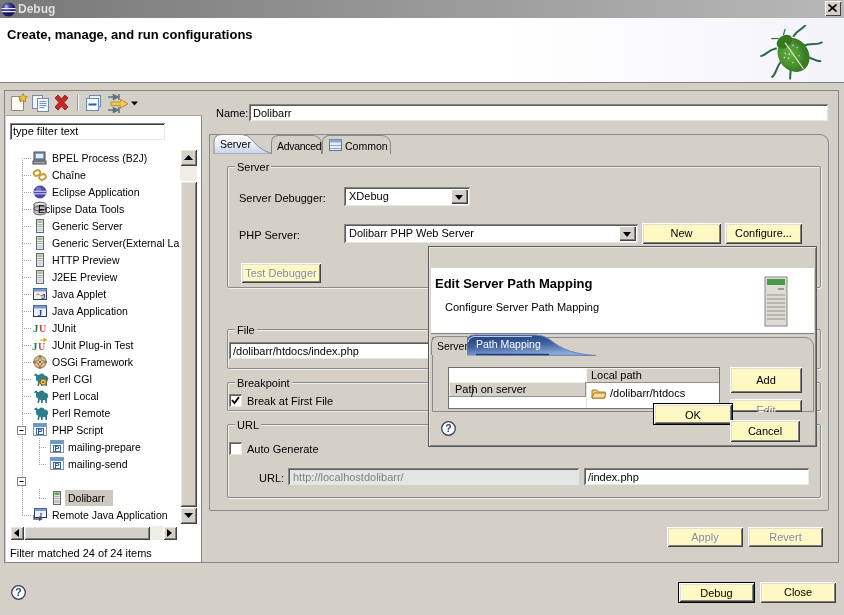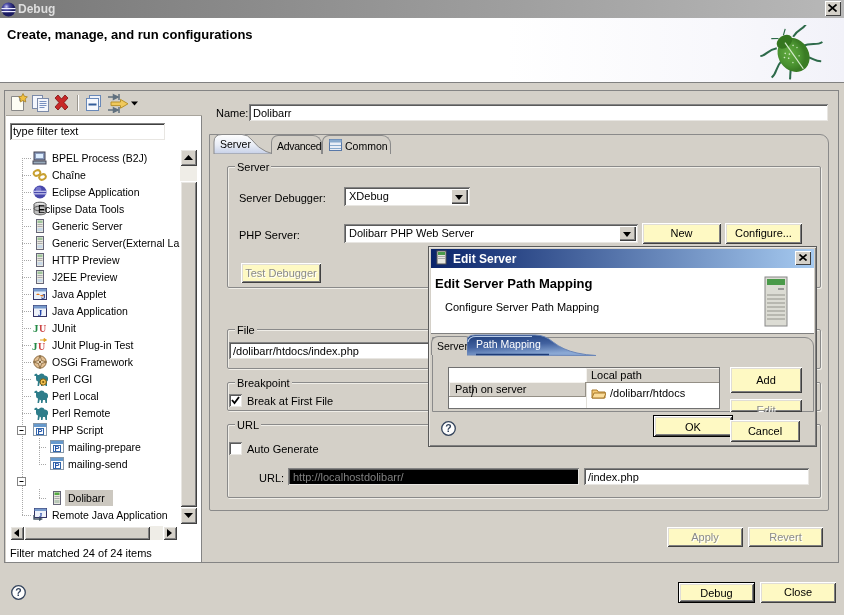--- a/index.html
+++ b/index.html
@@ -275,52 +275,38 @@
         </svg>
   </div>
   <span class="abs" style="left:246px;top:394px">Break at First File</span>
 
   <div class="group abs" style="left:226px;top:423px;width:594px;height:74px">
         <span class="glabel">URL</span>
       </div>
   <div class="cb abs" style="left:228px;top:441px"></div>
   <span class="abs" style="left:246px;top:442px">Auto Generate</span>
   <span class="abs" style="left:258px;top:471px">URL:</span>
-  <div class="abs" style="left:287px;top:467px;width:291px;height:17px;background:#000000;box-shadow: inset 1px 1px 0 #848484, inset -1px -1px 0 #e8e6e2, inset 2px 2px 0 #5a5a5a;">
+  <div class="abs" style="left:287px;top:467px;width:291px;height:17px;background:#e5e5e5;box-shadow: inset 1px 1px 0 #848484, inset -1px -1px 0 #e8e6e2, inset 2px 2px 0 #5a5a5a;">
         <span class="abs" style="left:5px;top:3px;color:#808080">http://localhostdolibarr/</span>
       </div>
   <div class="sunken abs" style="left:583px;top:467px;width:225px;height:17px">
         <span class="abs" style="left:4px;top:3px">/index.php</span>
       </div>
 
   <div class="btn abs dis" style="left:666px;top:526px;width:76px;height:20px;line-height:20px">Apply</div>
   <div class="btn abs dis" style="left:747px;top:526px;width:75px;height:20px;line-height:20px">Revert</div>
 
   <svg class="abs" style="left:10px;top:584px" width="16" height="16" viewBox="0 0 16 16">
         <circle cx="7.5" cy="7.5" r="6.8" fill="#fdfdfd" stroke="#33435c" stroke-width="1.3"></circle>
         <text x="7.5" y="11.4" text-anchor="middle" font-size="10.5" font-weight="bold" fill="#33435c" font-family="Liberation Sans">?</text>
       </svg>
   <div class="btn abs" style="left:677px;top:581px;width:77px;height:21px;line-height:21px;border:1px solid #000;">Debug</div>
   <div class="btn abs" style="left:759px;top:581px;width:76px;height:21px;line-height:21px">Close</div>
 
   <div id="dialog" class="abs">
-    <div id="dlgtitle" class="abs">
-      <svg class="abs" style="left:3px;top:1px" width="16" height="16" viewBox="0 0 16 16">
-            <rect x="3" y="1" width="9" height="13" fill="#e8e8e0" stroke="#555"></rect>
-            <rect x="4" y="2" width="7" height="3" fill="#4a9a4a"></rect>
-            <rect x="4" y="6" width="7" height="1" fill="#aaa"></rect>
-            <rect x="4" y="8" width="7" height="1" fill="#aaa"></rect>
-          </svg>
-      <span class="ttext">Edit Server</span>
-      <div id="dlgclose">
-            <svg style="position:absolute;left:4px;top:3px" width="8" height="7" viewBox="0 0 8 7">
-              <path d="M0.5 0.5 L7.5 6.5 M7.5 0.5 L0.5 6.5" stroke="#000" stroke-width="1.6"></path>
-            </svg>
-          </div>
-    </div>
     <div id="dlghead" class="abs">
       <span class="abs" style="left:4px;top:8px;font-weight:bold;font-size:13px">Edit Server Path Mapping</span>
       <span class="abs" style="left:14px;top:33px">Configure Server Path Mapping</span>
       <svg class="abs" style="left:332px;top:8px" width="28" height="52" viewBox="0 0 28 52">
             <rect x="2" y="1" width="22" height="49" fill="#dcdcd4" stroke="#888"></rect>
             <rect x="4" y="3" width="18" height="6" fill="#4a9a4a"></rect>
             <rect x="15" y="12" width="6" height="2" fill="#999"></rect>
             <g fill="#b8b8b0">
               <rect x="4" y="18" width="18" height="2"></rect>
               <rect x="4" y="22" width="18" height="2"></rect>
@@ -366,21 +352,21 @@
       <span class="abs" style="left:161px;top:19px">/dolibarr/htdocs</span>
       <div class="abs" style="left:137px;top:15px;width:1px;height:28px;background:#e2e0da"></div>
     </div>
     <div class="btn abs" style="left:301px;top:120px;width:72px;height:26px;line-height:26px">Add</div>
     <div class="btn abs dis" style="left:301px;top:152px;width:72px;height:13px;overflow:hidden;line-height:22px">Edit</div>
 
     <svg class="abs" style="left:12px;top:174px" width="16" height="16" viewBox="0 0 16 16">
           <circle cx="7.5" cy="7.5" r="6.8" fill="#fdfdfd" stroke="#33435c" stroke-width="1.3"></circle>
           <text x="7.5" y="11.4" text-anchor="middle" font-size="10.5" font-weight="bold" fill="#33435c" font-family="Liberation Sans">?</text>
         </svg>
-    <div class="btn abs" style="left:224px;top:168px;width:80px;height:22px;line-height:22px;border:1px solid #000;">OK</div>
+    <div class="btn abs" style="left:224px;top:156px;width:80px;height:22px;line-height:22px;border:1px solid #000;">OK</div>
     <div class="btn abs" style="left:301px;top:173px;width:70px;height:22px;line-height:22px">Cancel</div>
   </div>
 <div class="trow abs" style="top:149px">
         <span class="ticon" style="left:26px"><svg width="16" height="16">
             <rect x="2" y="2" width="11" height="8" fill="#8899bb" stroke="#445"></rect>
             <rect x="4" y="4" width="7" height="4" fill="#ddeeff"></rect>
             <rect x="1" y="11" width="13" height="3" fill="#99aabb" stroke="#445"></rect>
           </svg></span>
         <span class="lbl" style="left:46px">BPEL Process (B2J)</span>
       </div>

